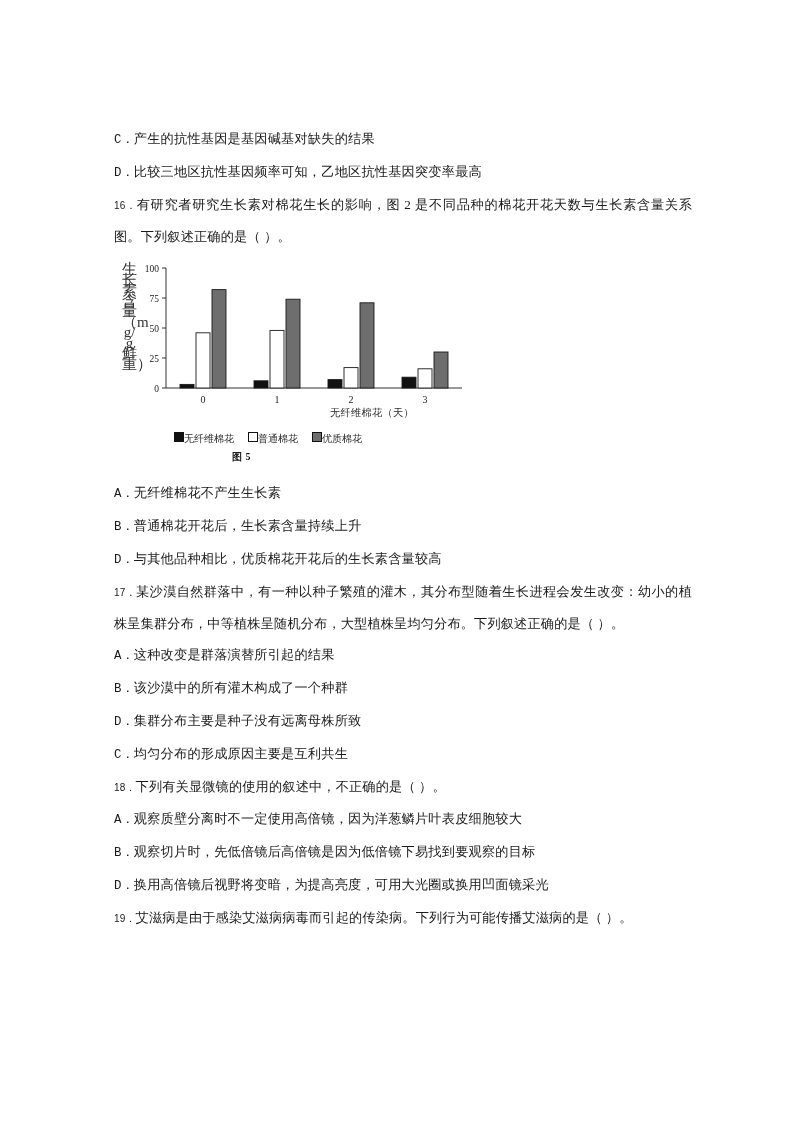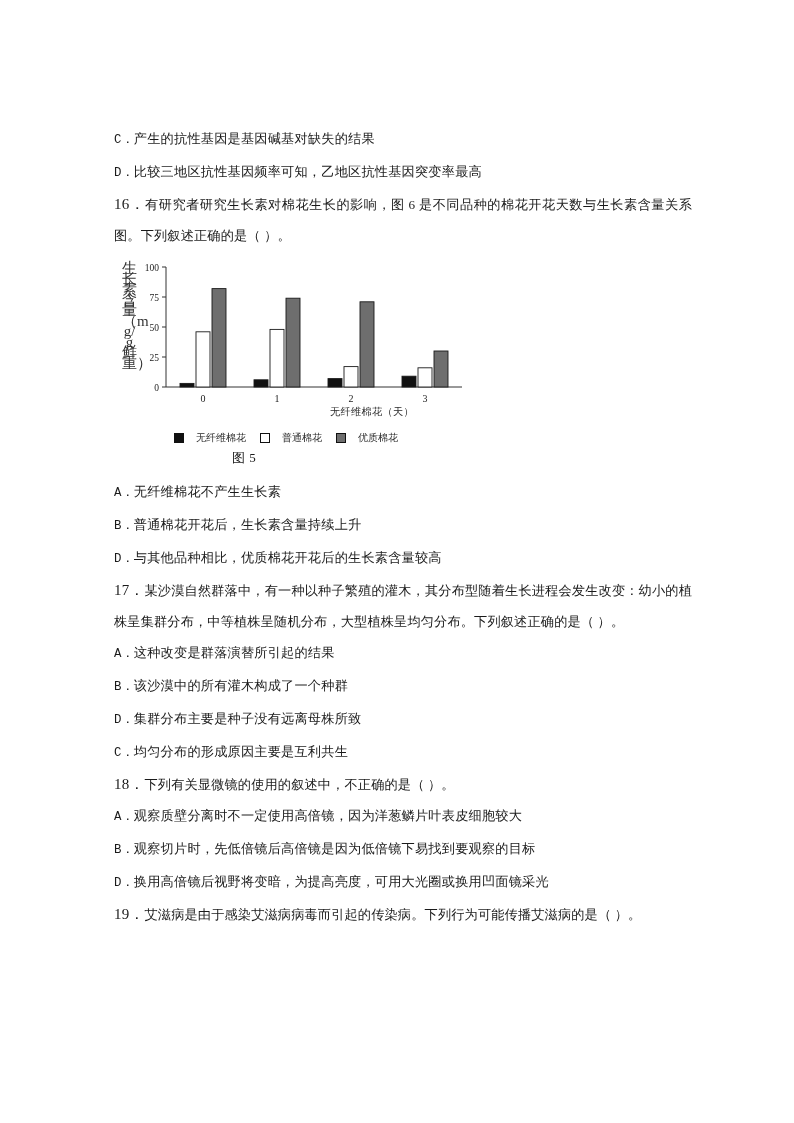--- a/index.html
+++ b/index.html
@@ -49,22 +49,22 @@
     line-height: 31px;
     letter-spacing: 0.2px;
     white-space: nowrap;
   }
   .optlabel {
     font-family: "Liberation Mono", "DejaVu Sans Mono", monospace;
     font-size: 12.4px;
     letter-spacing: 0;
   }
   .qnum {
-    font-family: Liberation Serif, serif;
-    font-size: 15px;
+    font-family: Liberation Sans, sans-serif;
+    font-size: 10px;
   }
 
   
   .figure {
     position: relative;
     width: 360px;
     height: 215px;
     margin: 8px 0 2px 4px;
   }
   .ylabel {
@@ -93,55 +93,55 @@
     position: absolute;
     left: 56px;
     top: 172px;
     display: flex;
     align-items: center;
     gap: 14px;
     font-size: 10px;
     color: #2a2a2a;
     white-space: nowrap;
   }
-  .legend-item { display: flex; align-items: center; gap: 12px; }
+  .legend-item { display: flex; gap: 0; }
   .swatch {
     width: 10px; height: 10px;
     display: inline-block;
     border: 1px solid #111;
     box-sizing: border-box;
   }
   .sw-black { background: #111111; }
   .sw-white { background: #ffffff; }
   .sw-gray  { background: #6e6e6e; }
   .figcap {
     position: absolute;
     left: 114px;
     top: 190px;
-    font-size: 13px;
-    font-weight: normal;
+    font-size: 10px;
+    font-weight: bold;
     letter-spacing: 0.5px;
     color: #1a1a1a;
   }
 </style>
 </head>
 <body>
 
 <div class="page">
   <div class="content">
 
     <div class="line">
       <span class="optlabel">C．</span><span>产生的抗性基因是基因碱基对缺失的结果</span>
     </div>
     <div class="line">
       <span class="optlabel">D．</span><span>比较三地区抗性基因频率可知，乙地区抗性基因突变率最高</span>
     </div>
 
     <div class="para">
-      <span class="qnum">16．</span><span>有研究者研究生长素对棉花生长的影响，图 6 是不同品种的棉花开花天数与生长素含量关系图。下列叙述正确的是（    ）。</span>
+      <span class="qnum">16．</span><span>有研究者研究生长素对棉花生长的影响，图 2 是不同品种的棉花开花天数与生长素含量关系图。下列叙述正确的是（    ）。</span>
     </div>
 
     <div class="figure">
       <div class="ylabel"><span>生长素含量</span><span>（mg/g鲜重）</span></div>
 
       <svg class="chart-svg" id="bar-chart" width="360" height="150">
           <line x1="48" y1="8" x2="48" y2="128" stroke="#333" stroke-width="1"></line>
           <line x1="48" y1="128" x2="344" y2="128" stroke="#333" stroke-width="1"></line>
           <line x1="44" y1="128" x2="48" y2="128" stroke="#333" stroke-width="1"></line>
           <text x="41" y="131.5" text-anchor="end" font-size="9.5" fill="#222" font-family="&quot;Liberation Serif&quot;, serif">0</text>

